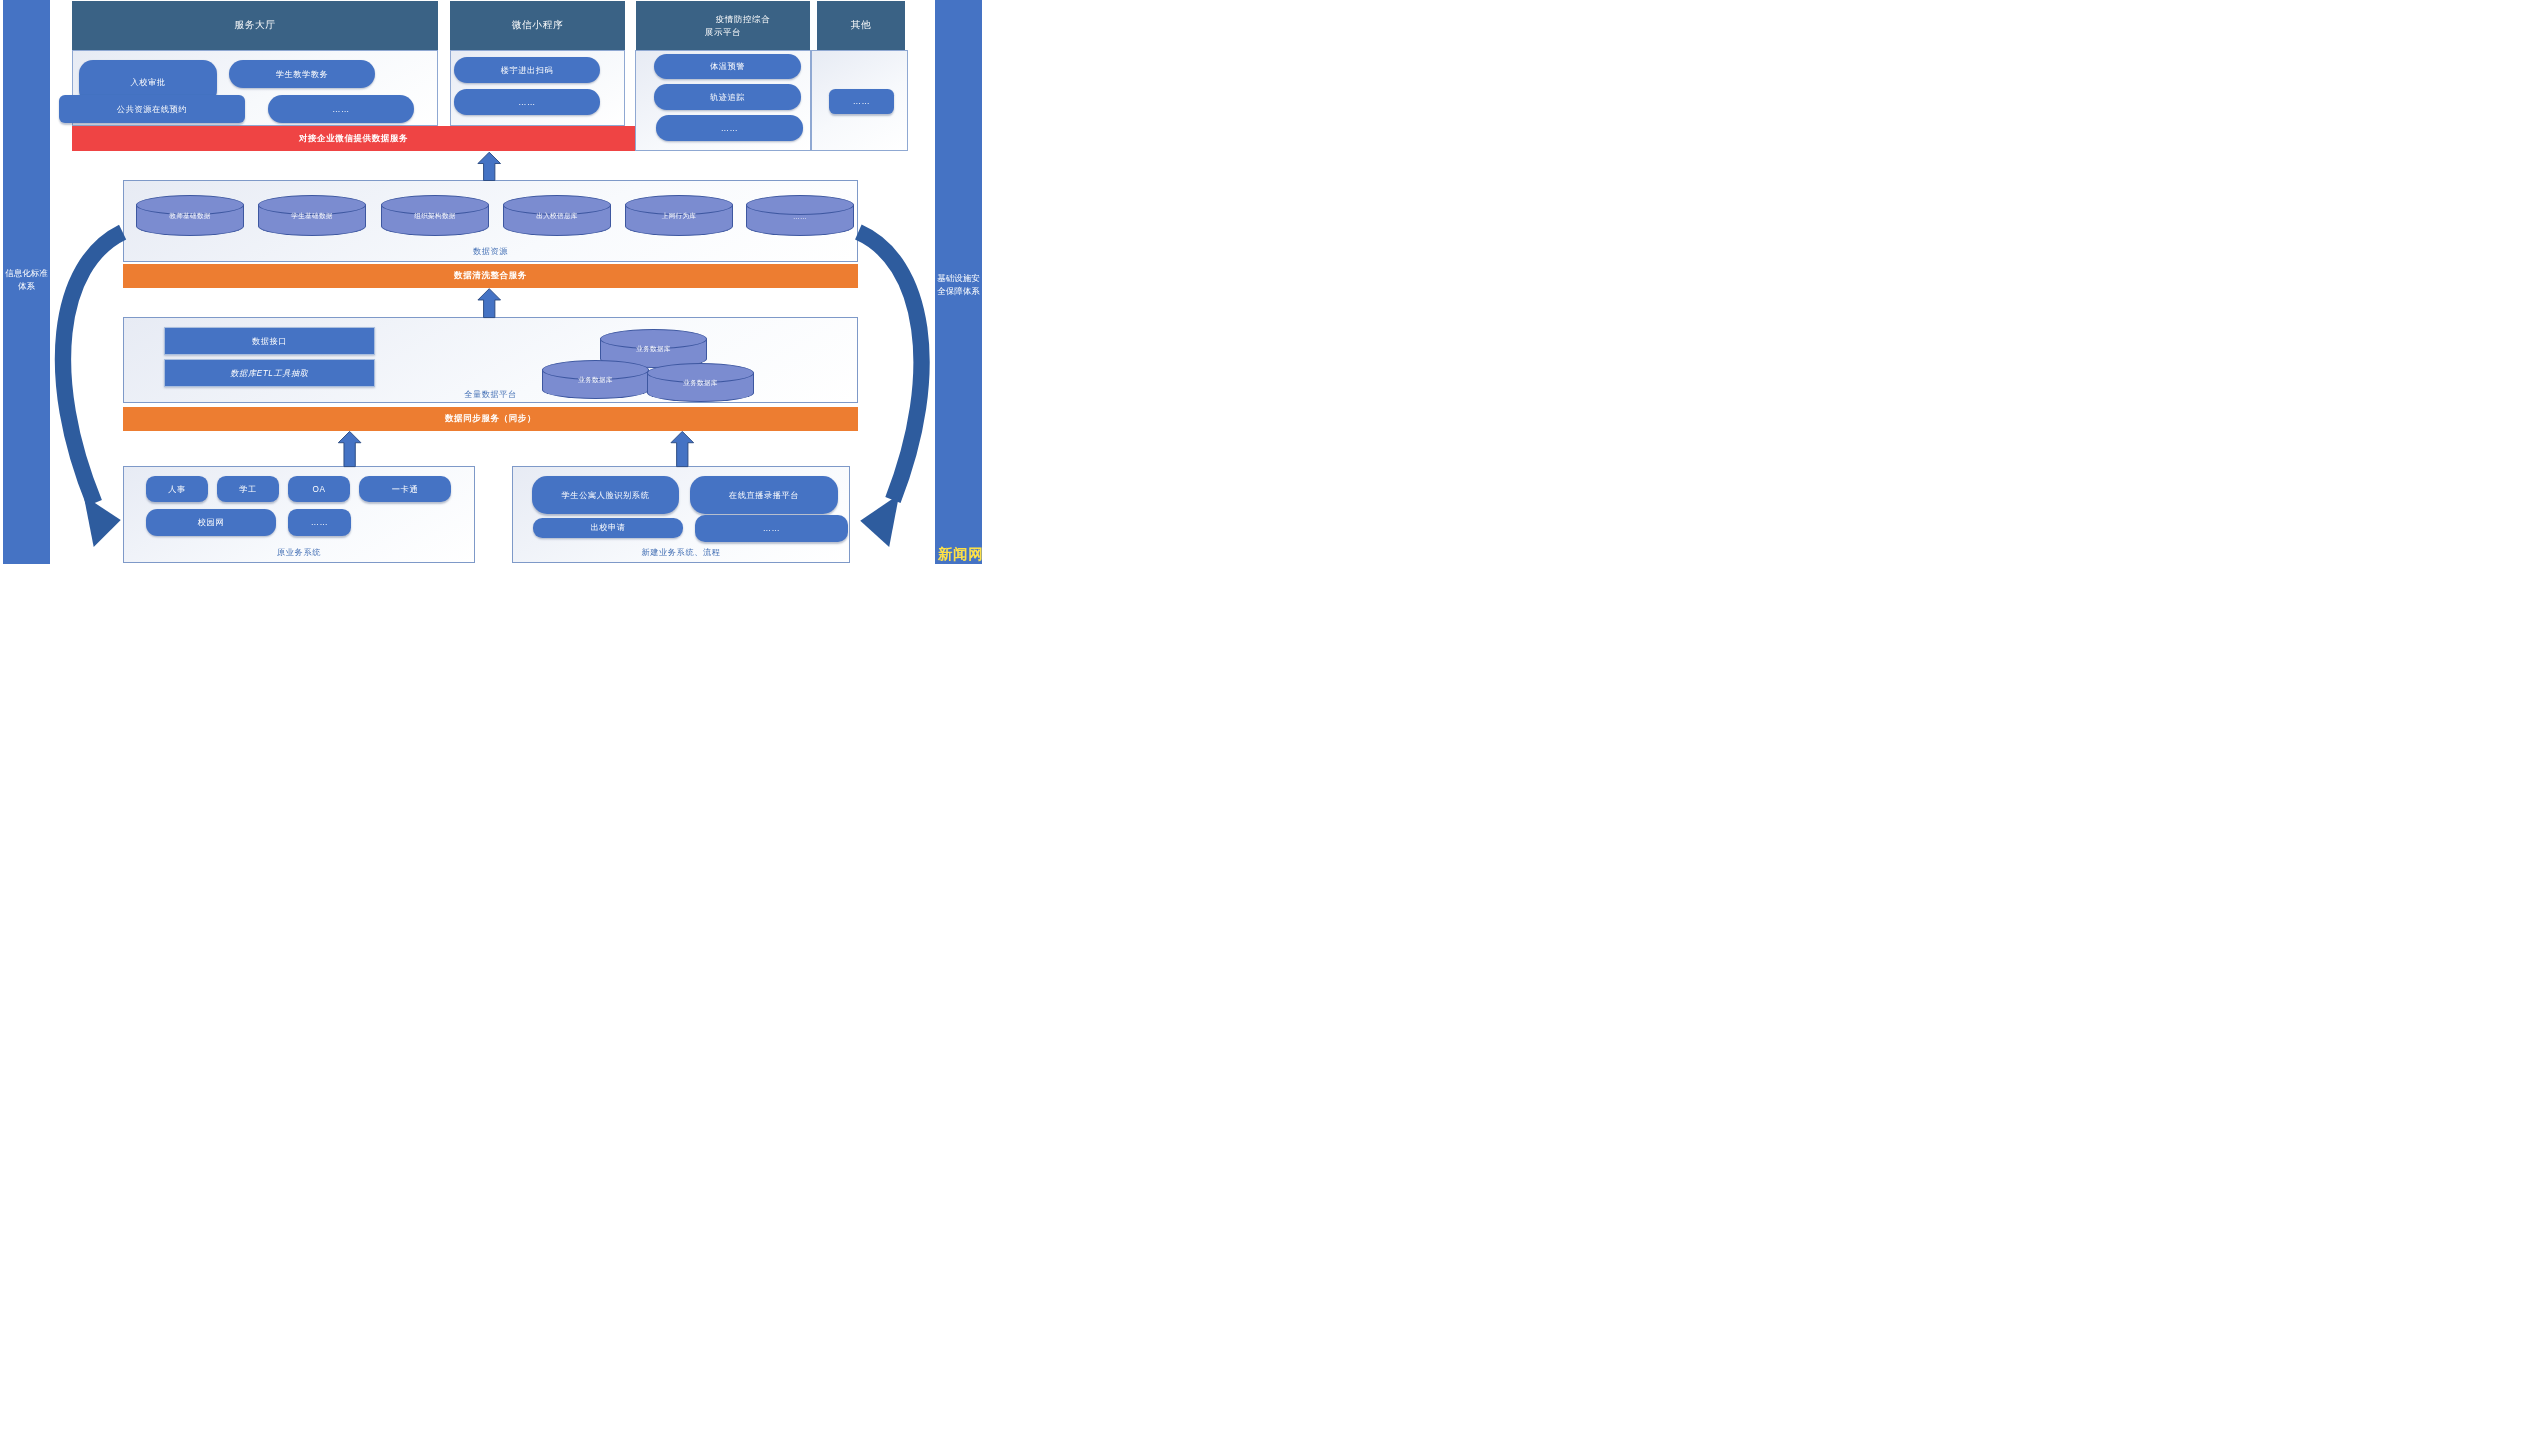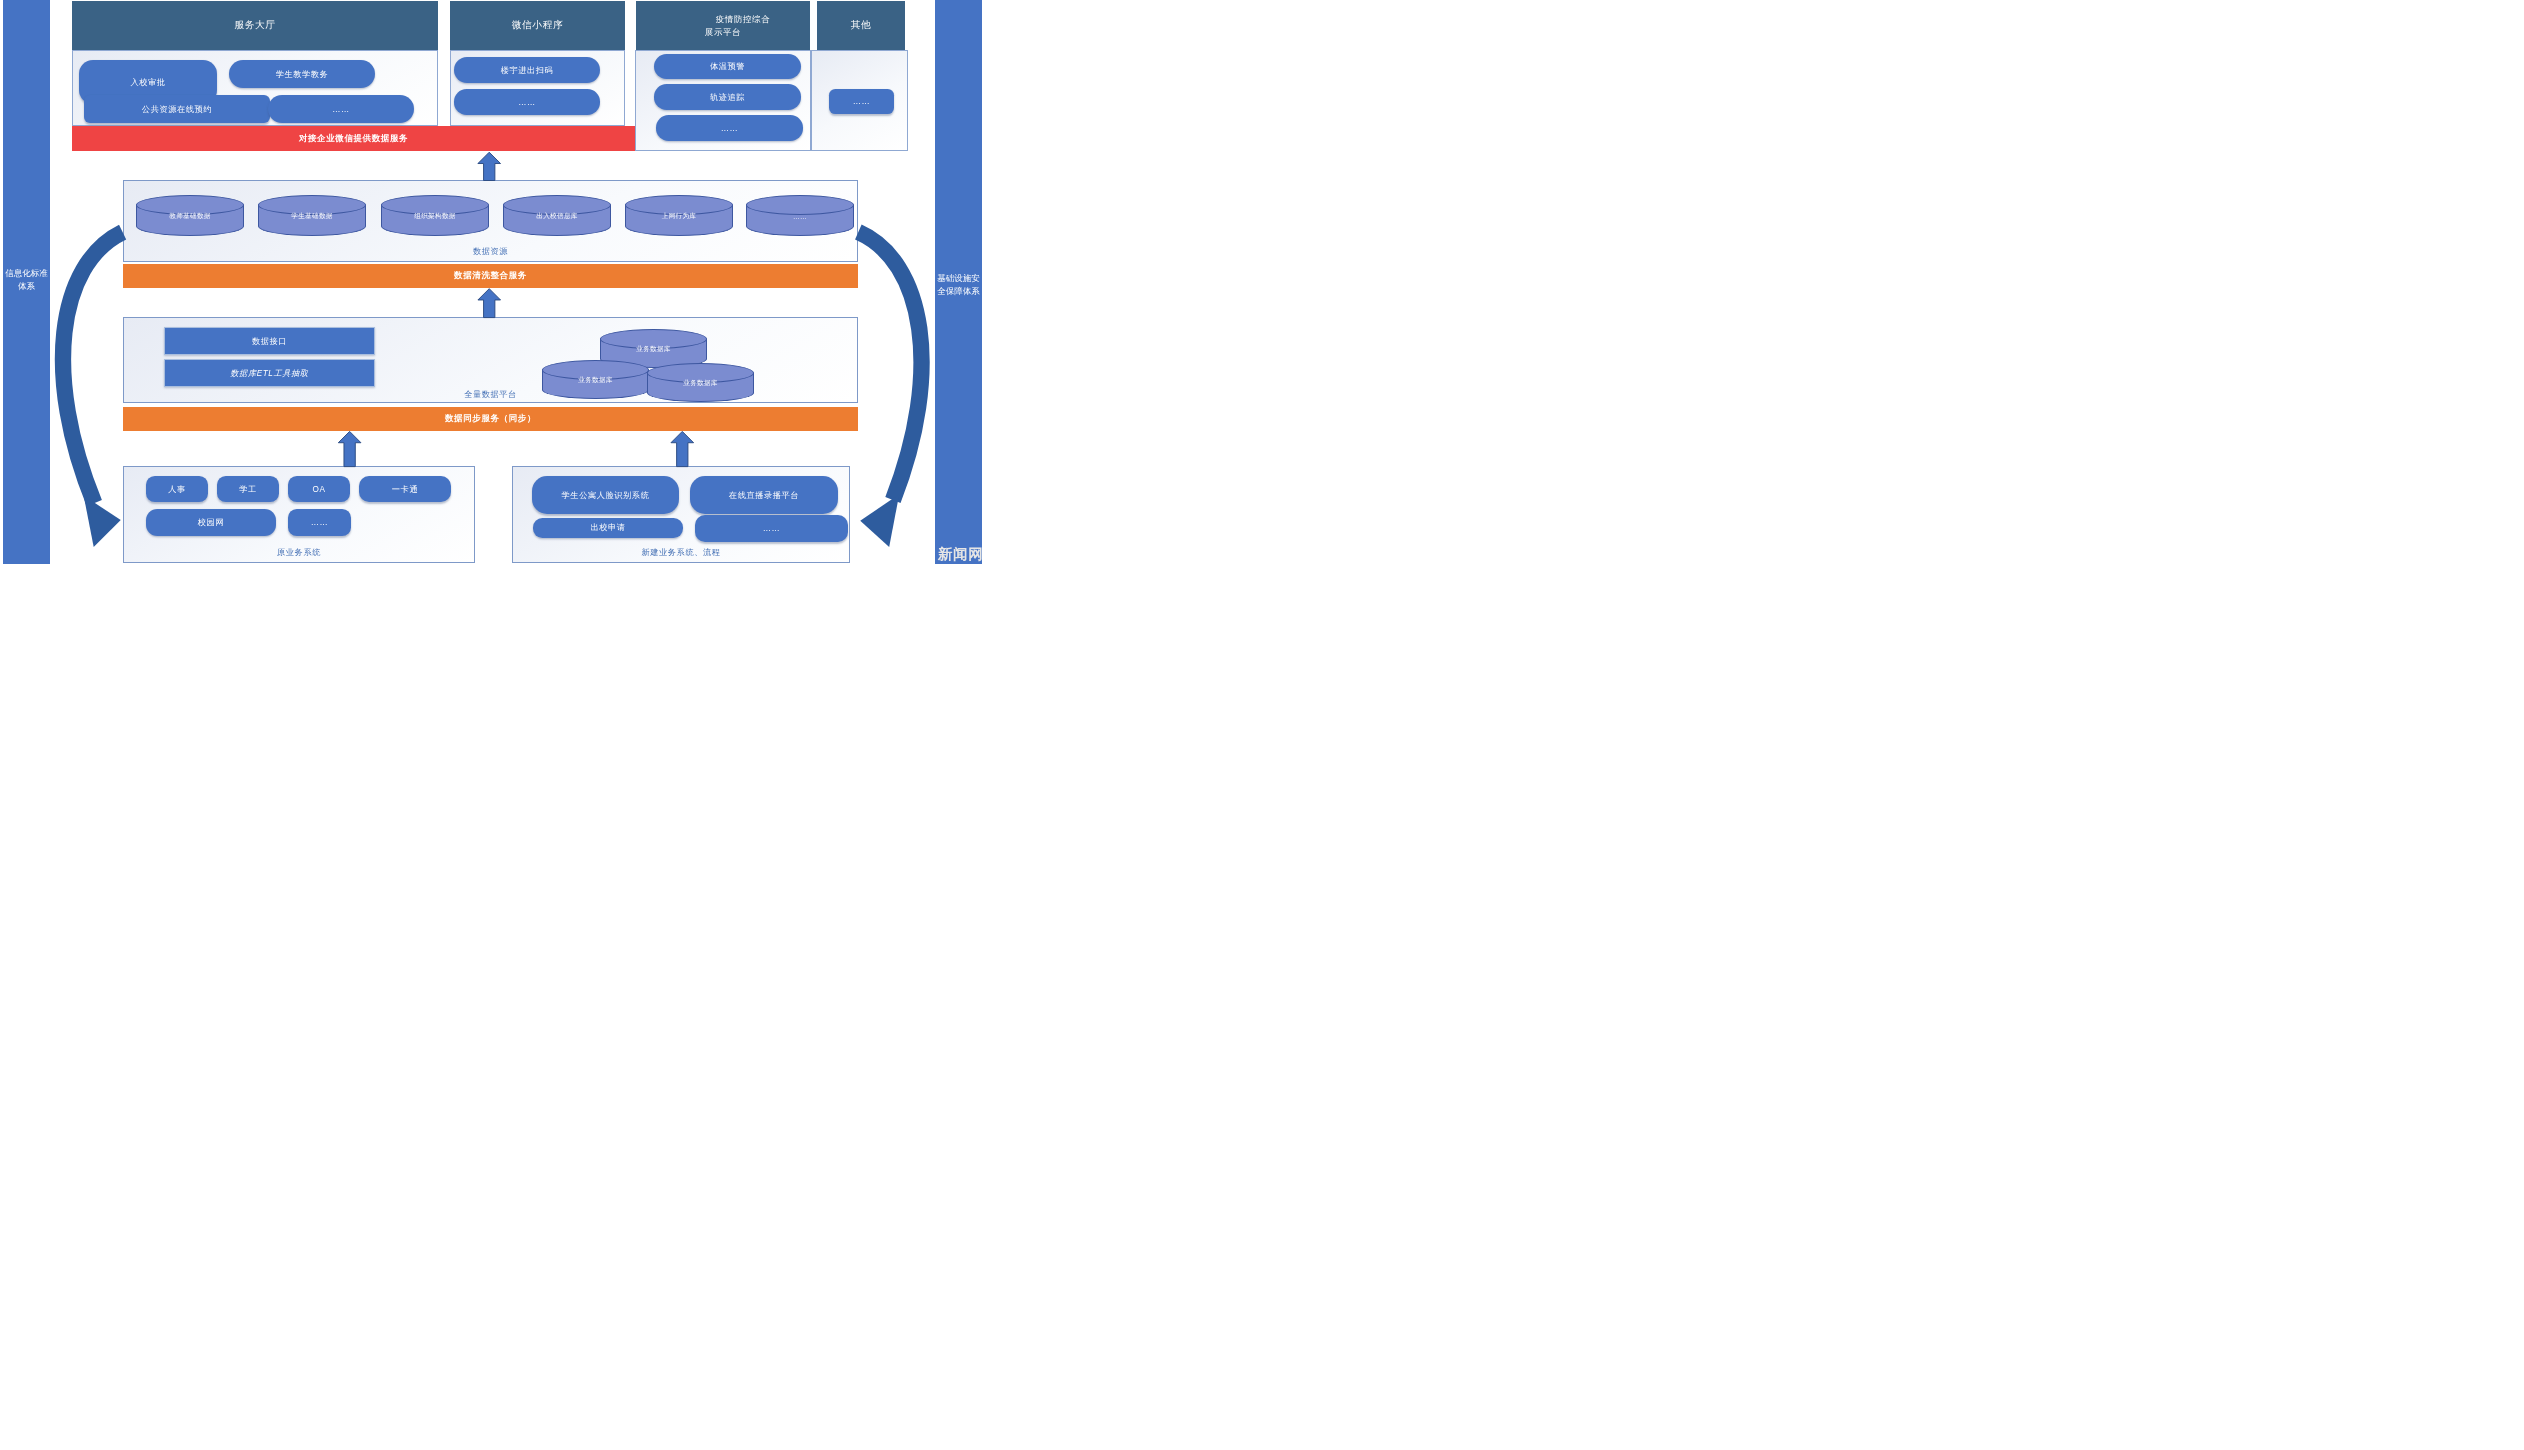--- a/index.html
+++ b/index.html
@@ -1,20 +1,20 @@
 <!DOCTYPE html>
 <html style="font-size:10px"><head>
 <meta charset="utf-8">
 <style>
   html,body{margin:0;padding:0;background:#ffffff;font-family:"Liberation Sans","DejaVu Sans",sans-serif;}
   .stage{position:relative;width:986px;height:566px;background:#ffffff;overflow:hidden;}
   .abs{position:absolute;box-sizing:border-box;}
   .sidebar{background:#4573C4;color:#fff;}
   .sidebar-text{position:absolute;left:0;right:0;text-align:center;font-size:8.5px;line-height:13.2px;color:#fff;}
-  .watermark{position:absolute;right:-1.3px;bottom:0;font-size:14.5px;font-weight:bold;color:#e5e5e5;letter-spacing:0.6px;white-space:nowrap;}
+  .watermark{position:absolute;right:-1.3px;bottom:0;font-size:14.5px;font-weight:bold;color:#fde047;letter-spacing:0.6px;white-space:nowrap;}
   .hdr{background:#3A6285;color:#fff;display:flex;flex-direction:column;align-items:center;justify-content:center;font-size:9.7px;letter-spacing:0.6px;}
   .hdr .l2{font-size:8.5px;line-height:12.6px;letter-spacing:0.6px;}
   .hdr .l1m{font-size:8.5px;line-height:12.6px;letter-spacing:0.6px;margin-left:40px;}
   .wbox{background:linear-gradient(150deg,#e7ebf4 0%,#f7f9fc 55%,#ffffff 100%);border:0.6px solid #8FA8D2;}
   .panel{background:linear-gradient(150deg,#e7ebf4 0%,#f8fafd 60%,#ffffff 100%);border:0.6px solid #7E99C8;}
   .pill{background:#4573C4;color:#fff;display:flex;align-items:center;justify-content:center;font-size:8.2px;box-shadow:0 1.3px 1.9px rgba(60,80,120,.35);text-align:center;letter-spacing:0.6px;}
   .rectblk{background:#4573C4;color:#fff;display:flex;align-items:center;justify-content:center;font-size:8.2px;border:0.6px solid #A9BEDE;box-shadow:0 1.3px 1.9px rgba(60,80,120,.3);letter-spacing:0.6px;}
   .greenbar{background:#ef4444;color:#fff;display:flex;align-items:center;justify-content:center;font-size:8.5px;font-weight:bold;letter-spacing:0.6px;}
   .orangebar{background:#ED7D31;color:#fff;display:flex;align-items:center;justify-content:center;font-size:8.5px;font-weight:bold;letter-spacing:0.6px;}
   .boxlabel{position:absolute;left:0;right:0;text-align:center;color:#4470B5;font-size:8.2px;letter-spacing:0.6px;font-family:Liberation Serif, serif;}
@@ -58,21 +58,21 @@
     <span>其他</span>
   </div>
 
   <div class="abs wbox" style="left:72px;top:50px;width:366px;height:76px;"></div>
   <div class="abs wbox" style="left:450px;top:50px;width:175px;height:76px;"></div>
   <div class="abs wbox" style="left:635px;top:50px;width:176px;height:101px;"></div>
   <div class="abs wbox" style="left:811px;top:50px;width:97px;height:101px;"></div>
 
   <div class="abs pill" style="left:79px;top:60px;width:138px;height:44px;border-radius:14px;">入校审批</div>
   <div class="abs pill" style="left:229px;top:60px;width:146px;height:28px;border-radius:14px;">学生教学教务</div>
-  <div class="abs pill" style="left:84px;top:95px;width:186px;height:28px;border-radius:6px;">公共资源在线预约</div>
+  <div class="abs pill" style="left:59px;top:95px;width:186px;height:28px;border-radius:6px;">公共资源在线预约</div>
   <div class="abs pill" style="left:268px;top:95px;width:146px;height:28px;border-radius:14px;">……</div>
 
   <div class="abs pill" style="left:454px;top:57px;width:146px;height:26.4px;border-radius:13.2px;">楼宇进出扫码</div>
   <div class="abs pill" style="left:454px;top:89px;width:146px;height:26px;border-radius:12.6px;">……</div>
 
   <div class="abs pill" style="left:654px;top:54px;width:147px;height:25px;border-radius:12.6px;">体温预警</div>
   <div class="abs pill" style="left:654px;top:84px;width:147px;height:26px;border-radius:12.6px;">轨迹追踪</div>
   <div class="abs pill" style="left:656px;top:115px;width:147px;height:26px;border-radius:12.6px;">……</div>
 
   <div class="abs pill" style="left:829px;top:89px;width:65px;height:24.5px;border-radius:6.3px;">……</div>

